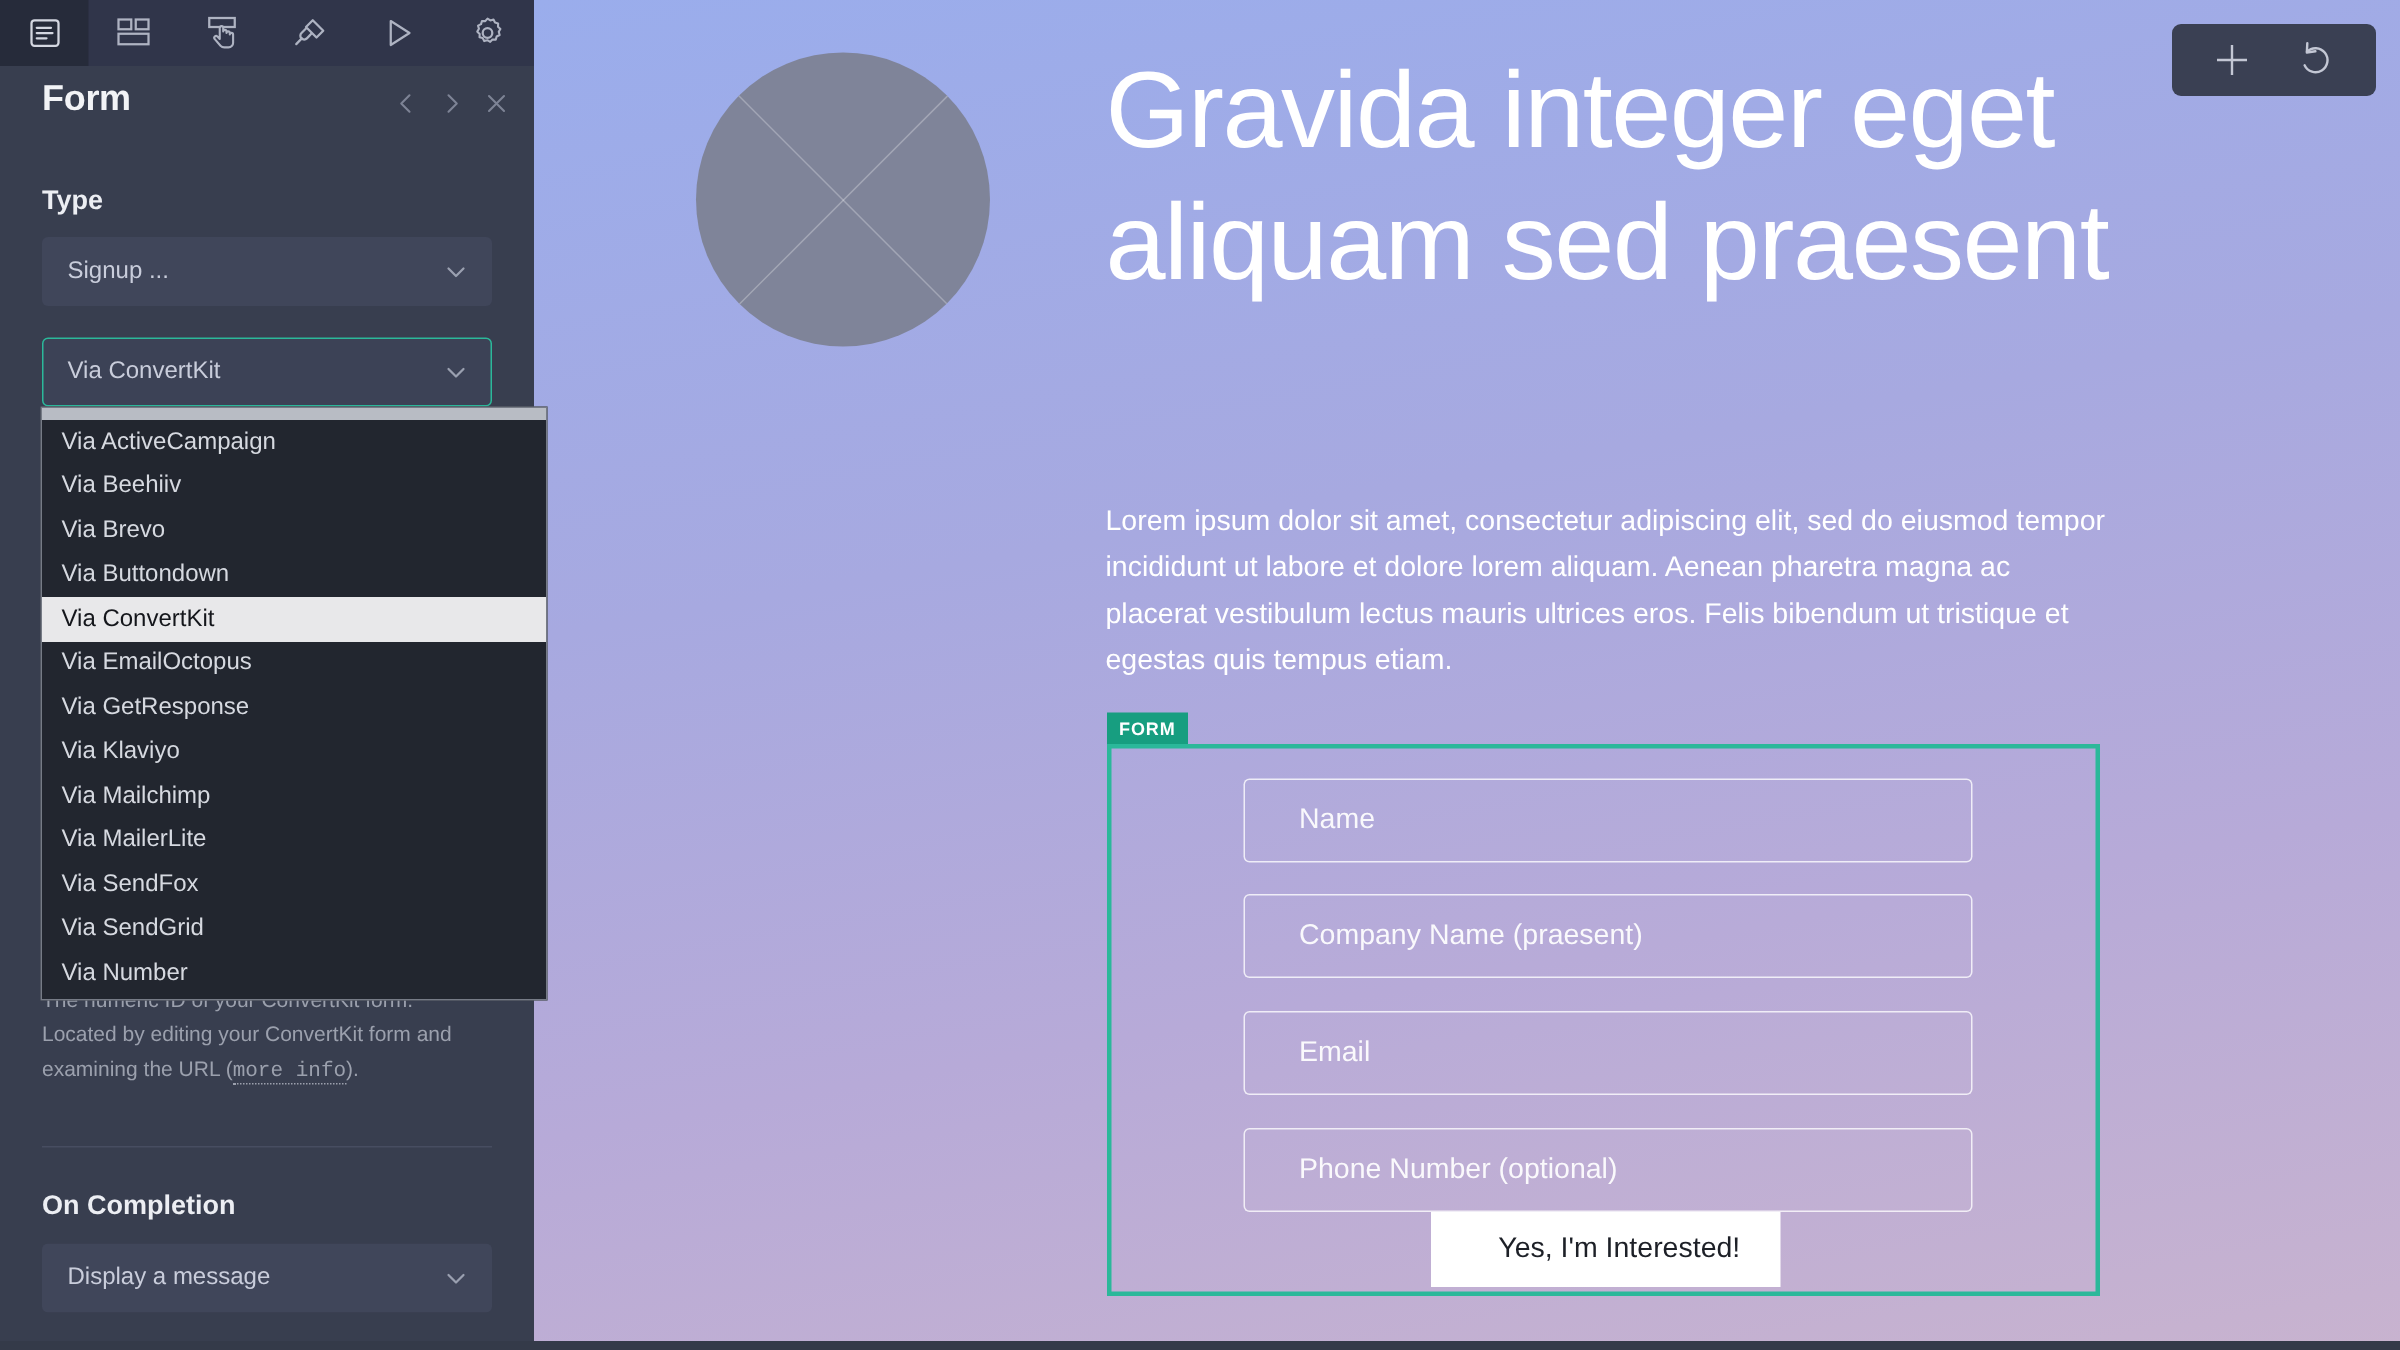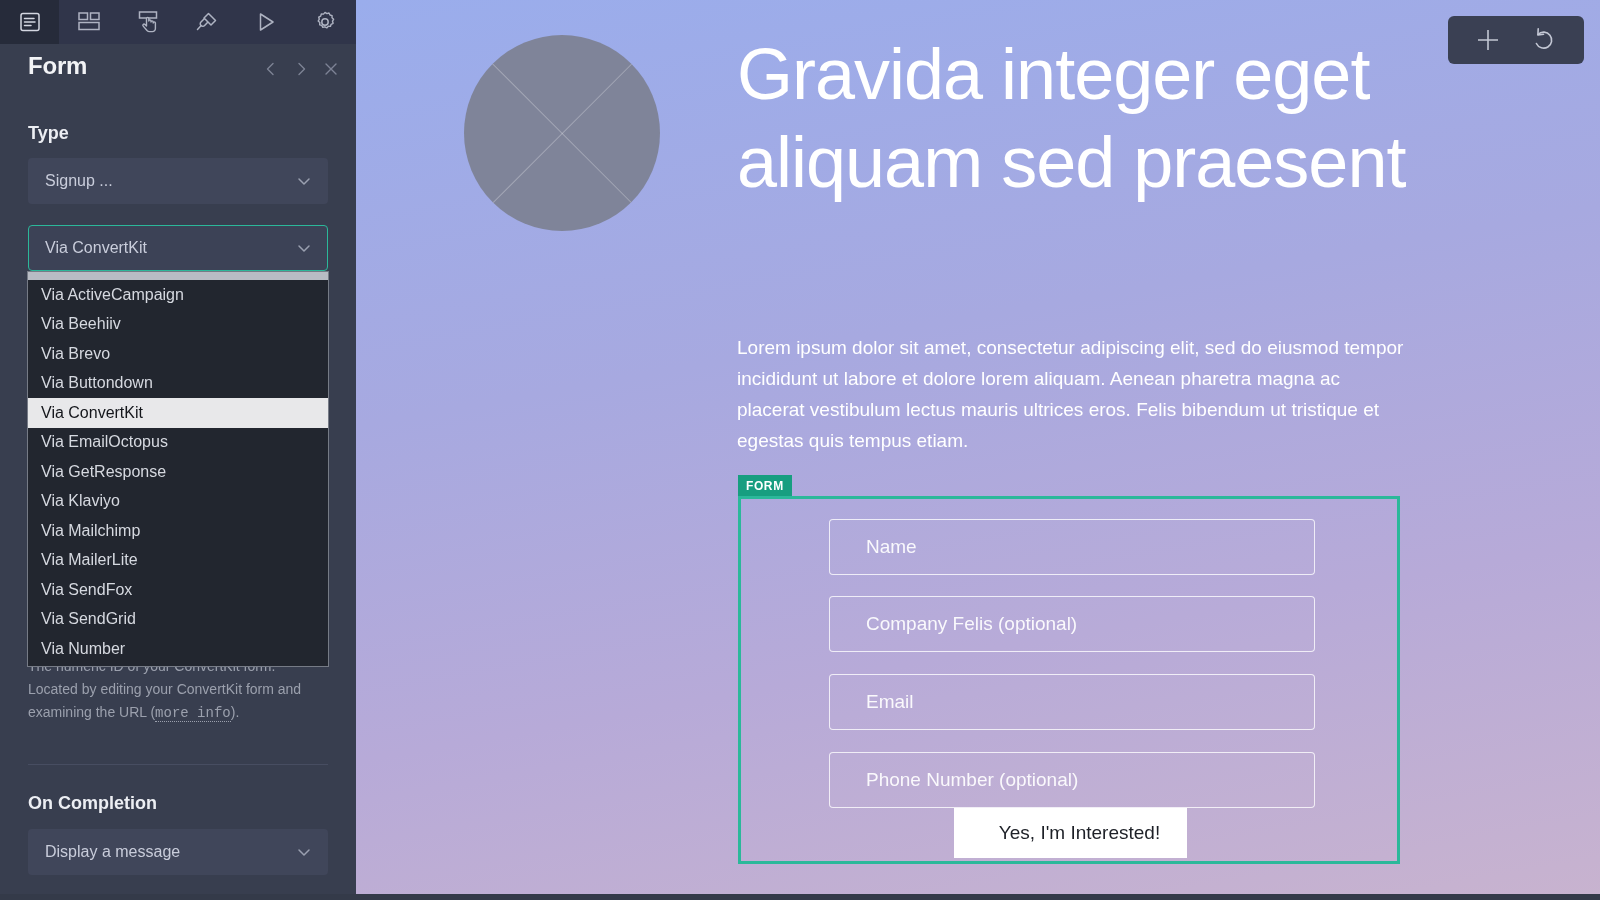--- a/index.html
+++ b/index.html
@@ -73,21 +73,21 @@
     font-size: 16px; color: #c9cddb;
   }
   .select-chev {
     position: absolute; right: 14px; top: 50%;
     transform: translateY(-50%);
   }
 
   
   #dropdown {
     position: absolute; left: 27px; top: 271px;
-    width: 302px; height: 396px;
+    width: 338px; height: 396px;
     background: #22262f;
     border: 1px solid #767b86;
     z-index: 60;
     overflow: hidden;
   }
   #dd-scrollcap {
     height: 8px; width: 100%;
     background: #b8bcc4;
   }
   .dd-item {
@@ -226,21 +226,21 @@
 
     <div id="body-copy">Lorem ipsum dolor sit amet, consectetur adipiscing elit, sed do eiusmod tempor incididunt ut labore et dolore lorem aliquam. Aenean pharetra magna ac placerat vestibulum lectus mauris ultrices eros. Felis bibendum ut tristique et egestas quis tempus etiam.</div>
 
     <div id="form-badge">FORM</div>
 
     <div id="form-wrap">
       <div class="field" style="top:20px">
         <span>Name</span>
       </div>
       <div class="field" style="top:97px">
-        <span>Company Felis (optional)</span>
+        <span>Company Name (praesent)</span>
       </div>
       <div class="field" style="top:175px">
         <span>Email</span>
       </div>
       <div class="field" style="top:253px">
         <span>Phone Number (optional)</span>
       </div>
       <div id="submit-btn">Yes, I'm Interested!</div>
     </div>
 

